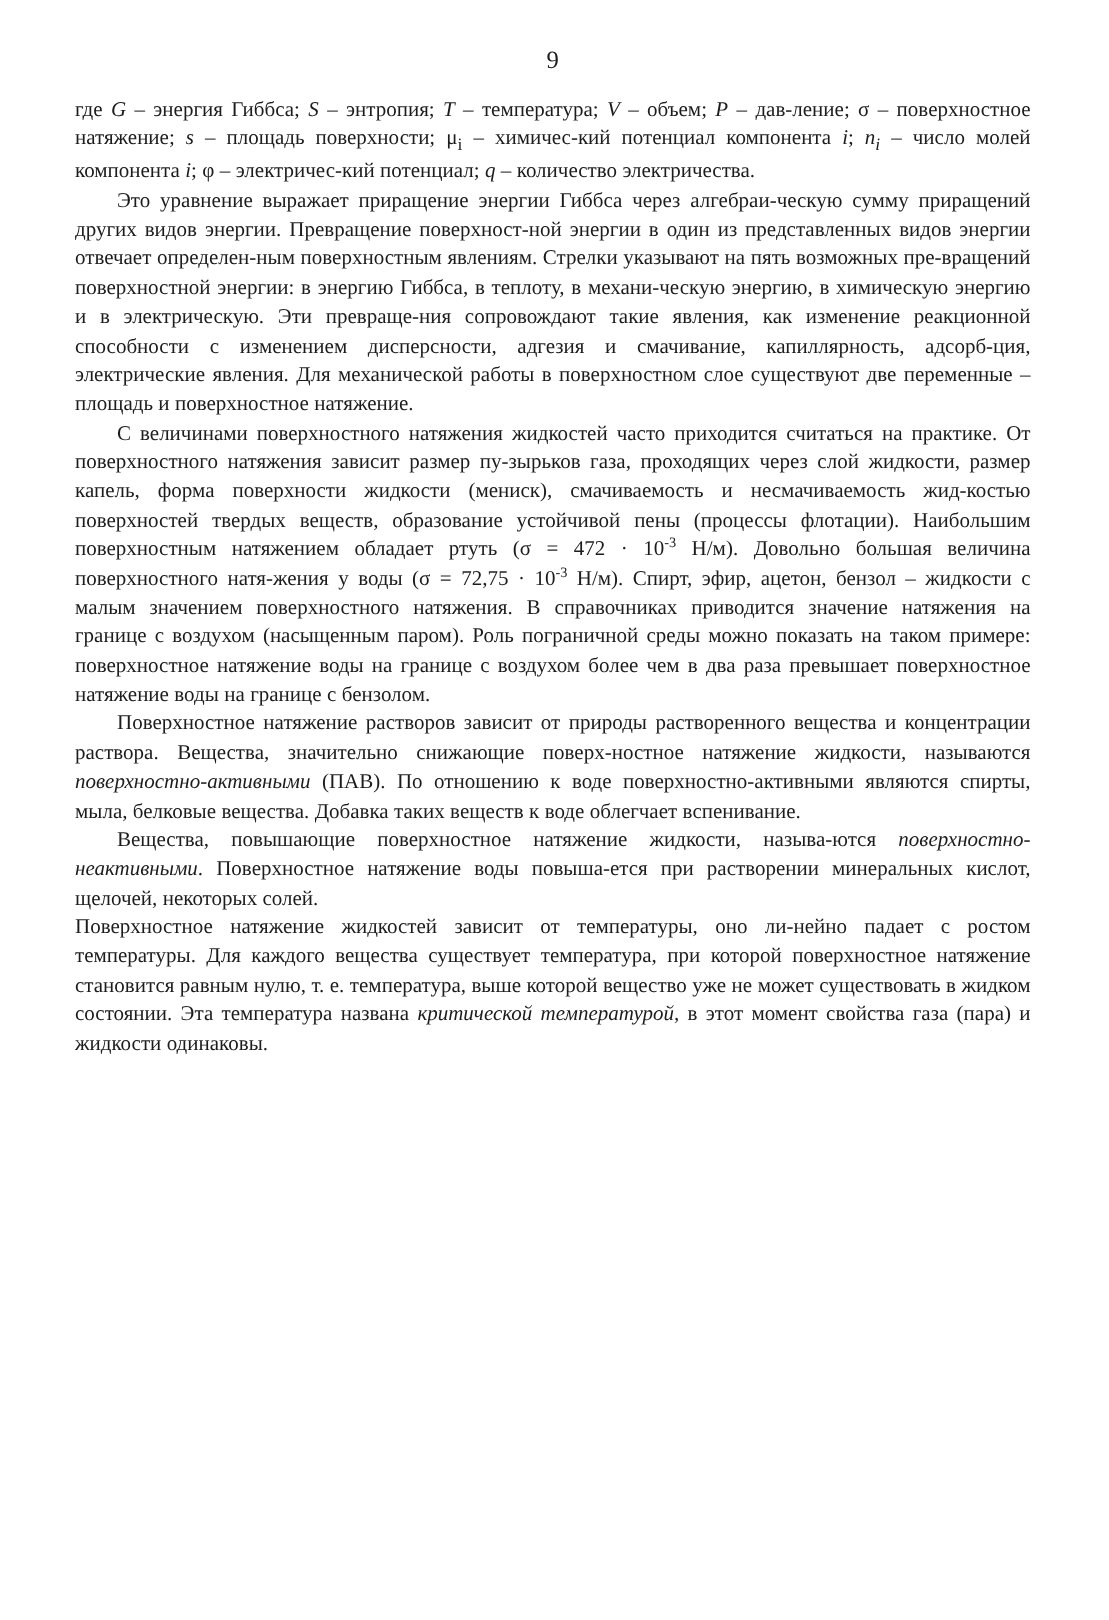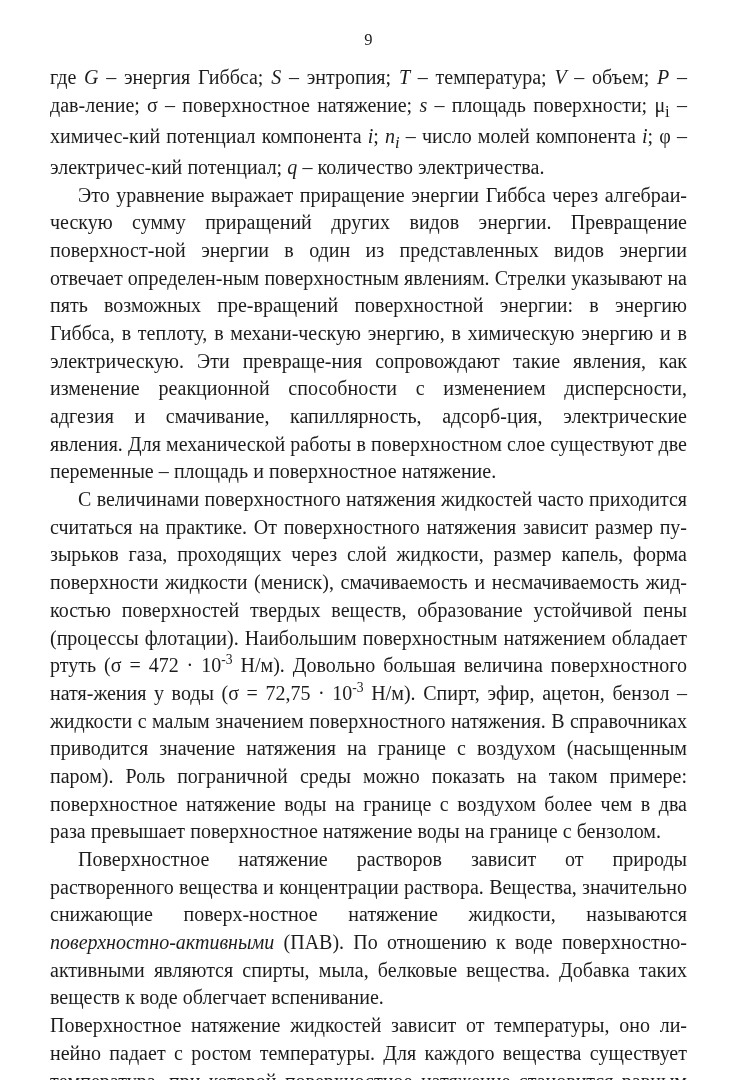--- a/index.html
+++ b/index.html
@@ -23,21 +23,21 @@
     position: relative;
   }
   .page-number {
     text-align: center;
     font-size: 16.5px;
     margin: 0 0 14px 0;
     letter-spacing: 0.2px;
   }
   .body-text p {
     margin: 0;
-    font-size: 20px;
+    font-size: 14px;
     line-height: 1.385;
     text-align: justify;
     text-justify: inter-word;
     hyphens: manual;
     word-spacing: 0.1px;
   }
   .body-text p.indent {
     text-indent: 28px;
   }
   .body-text p.noindent {
@@ -55,15 +55,16 @@
 </head>
 <body>
 
 <div class="page">
   <div class="page-number">9</div>
   <div class="body-text">
     <p class="noindent">где <i>G</i> – энергия Гиббса; <i>S</i> – энтропия; <i>T</i> – температура; <i>V</i> – объем; <i>P</i> – дав-ление; σ – поверхностное натяжение; <i>s</i> – площадь поверхности; μ<sub>i</sub> – химичес-кий потенциал компонента <i>i</i>; <i>n<sub>i</sub></i> – число молей компонента <i>i</i>; φ – электричес-кий потенциал; <i>q</i> – количество электричества.</p>
     <p class="indent">Это уравнение выражает приращение энергии Гиббса через алгебраи-ческую сумму приращений других видов энергии. Превращение поверхност-ной энергии в один из представленных видов энергии отвечает определен-ным поверхностным явлениям. Стрелки указывают на пять возможных пре-вращений поверхностной энергии: в энергию Гиббса, в теплоту, в механи-ческую энергию, в химическую энергию и в электрическую. Эти превраще-ния сопровождают такие явления, как изменение реакционной способности с изменением дисперсности, адгезия и смачивание, капиллярность, адсорб-ция, электрические явления. Для механической работы в поверхностном слое существуют две переменные – площадь и поверхностное натяжение.</p>
     <p class="indent">С величинами поверхностного натяжения жидкостей часто приходится считаться на практике. От поверхностного натяжения зависит размер пу-зырьков газа, проходящих через слой жидкости, размер капель, форма поверхности жидкости (мениск), смачиваемость и несмачиваемость жид-костью поверхностей твердых веществ, образование устойчивой пены (процессы флотации). Наибольшим поверхностным натяжением обладает ртуть (σ = 472 · 10<sup>-3</sup> Н/м). Довольно большая величина поверхностного натя-жения у воды (σ = 72,75 · 10<sup>-3</sup> Н/м). Спирт, эфир, ацетон, бензол – жидкости с малым значением поверхностного натяжения. В справочниках приводится значение натяжения на границе с воздухом (насыщенным паром). Роль пограничной среды можно показать на таком примере: поверхностное натяжение воды на границе с воздухом более чем в два раза превышает поверхностное натяжение воды на границе с бензолом.</p>
     <p class="indent">Поверхностное натяжение растворов зависит от природы растворенного вещества и концентрации раствора. Вещества, значительно снижающие поверх-ностное натяжение жидкости, называются <i>поверхностно-активными</i> (ПАВ). По отношению к воде поверхностно-активными являются спирты, мыла, белковые вещества. Добавка таких веществ к воде облегчает вспенивание.</p>
+    <p class="indent">Вещества, повышающие поверхностное натяжение жидкости, называ-ются <i>поверхностно-неактивными</i>. Поверхностное натяжение воды повыша-ется при растворении минеральных кислот, щелочей, некоторых солей.</p>
     <p class="noindent">Поверхностное натяжение жидкостей зависит от температуры, оно ли-нейно падает с ростом температуры. Для каждого вещества существует температура, при которой поверхностное натяжение становится равным нулю, т. е. температура, выше которой вещество уже не может существовать в жидком состоянии. Эта температура названа <i>критической температурой</i>, в этот момент свойства газа (пара) и жидкости одинаковы.</p>
   </div>
 </div>
 
 </body></html>

